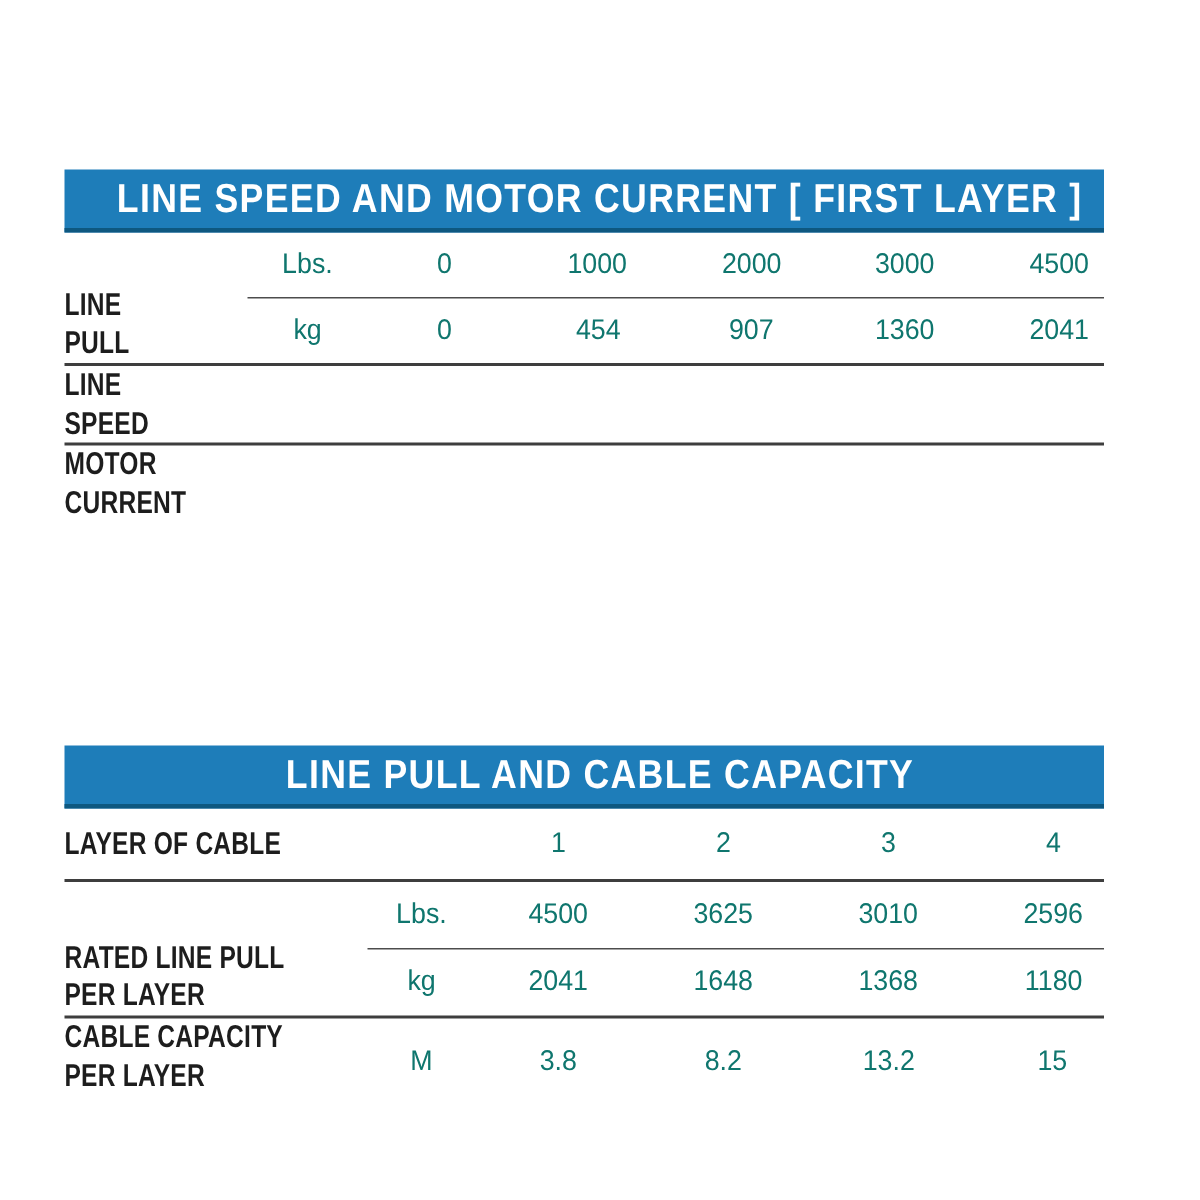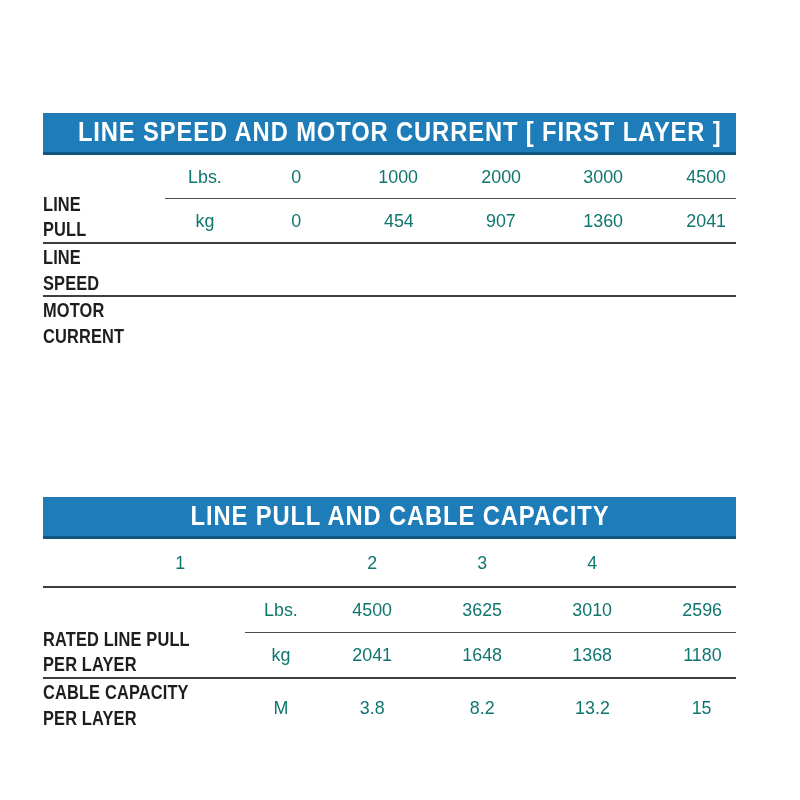--- a/index.html
+++ b/index.html
@@ -103,20 +103,23 @@
     </div>
   </div>
 
   <div class="tbl" id="t2">
 
     <div class="banner">
       <span class="bt">LINE PULL AND CABLE CAPACITY</span>
     </div>
 
     <div class="layerrow">
+      <div class="glabelcell">
+        <span class="lt">LAYER OF CABLE</span>
+      </div>
       <div class="c"><span class="cx">1</span></div>
       <div class="c"><span class="cx">2</span></div>
       <div class="c"><span class="cx">3</span></div>
       <div class="c"><span class="cx">4</span></div>
     </div>
 
     <div class="grp sep">
       <div class="glabel">
         <span class="lt">RATED LINE PULL
 PER LAYER</span>

